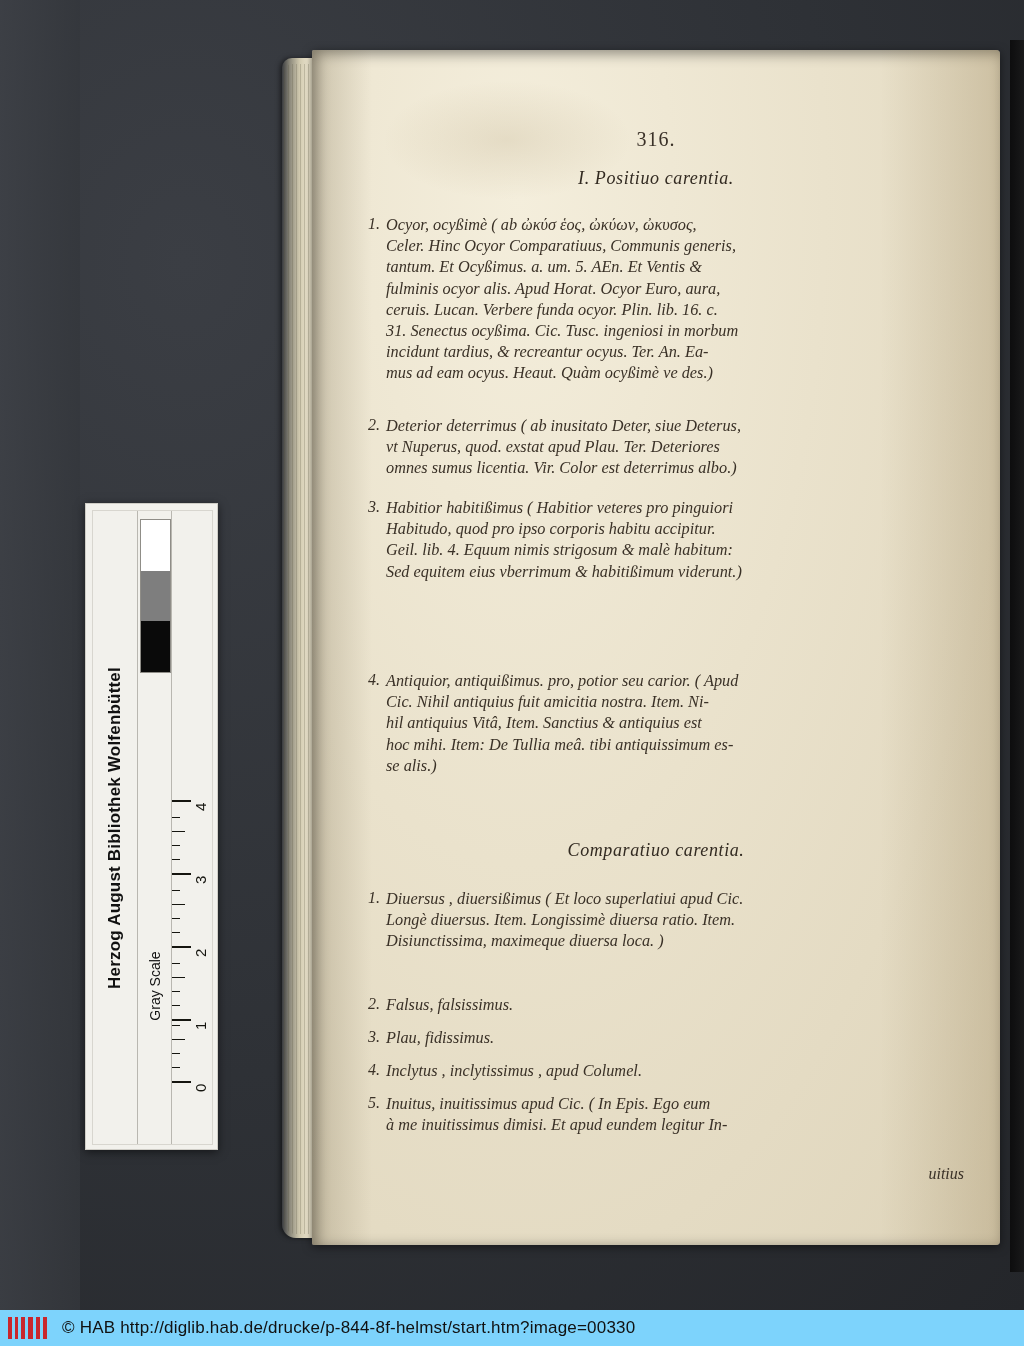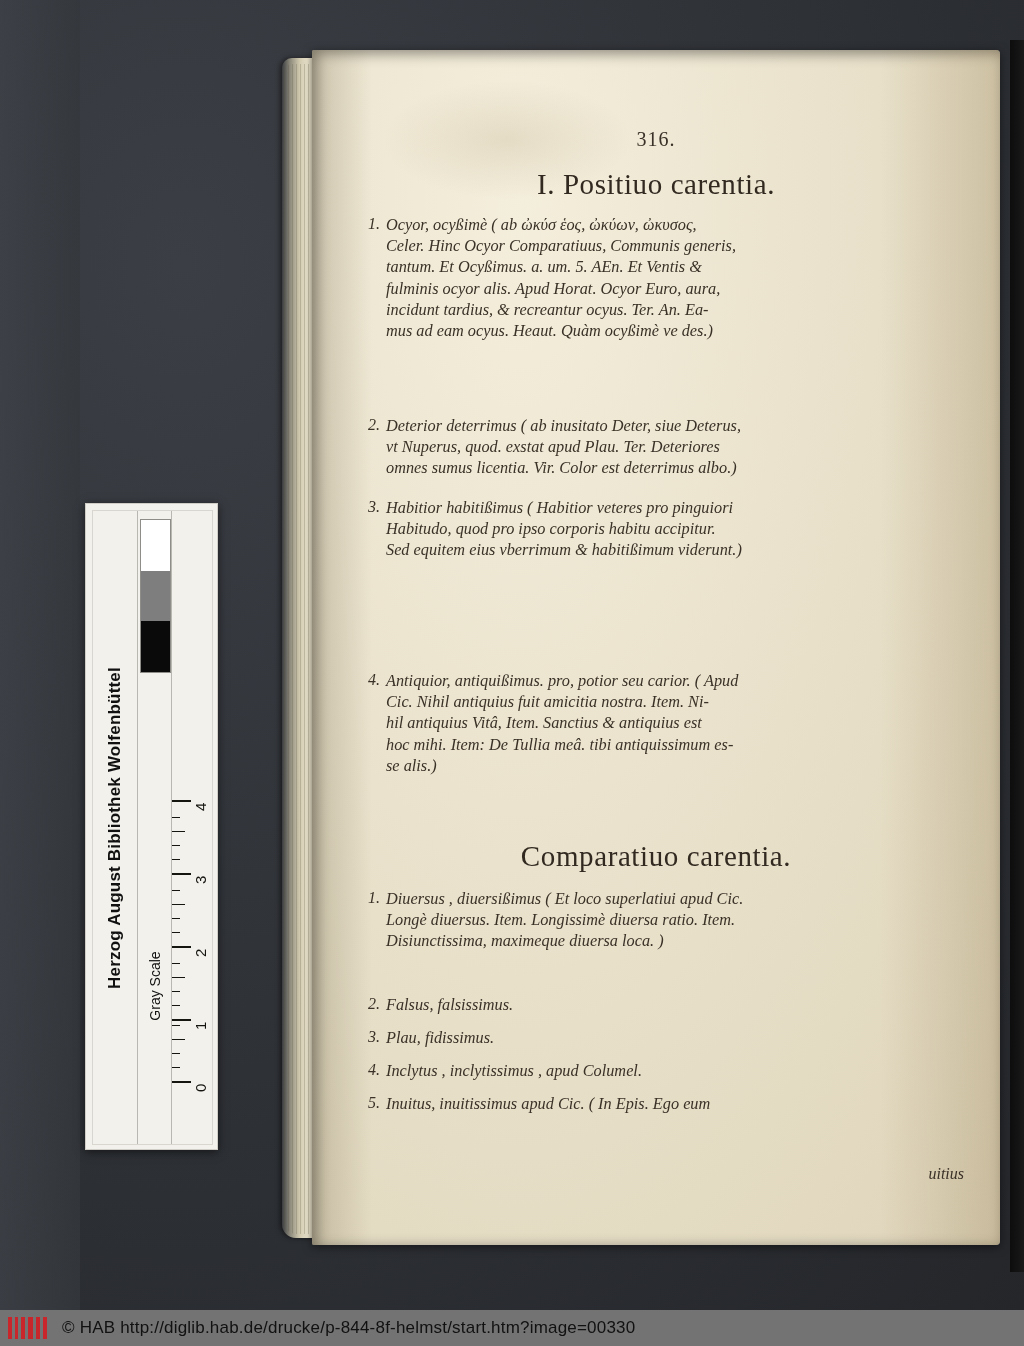--- a/index.html
+++ b/index.html
@@ -216,23 +216,24 @@
     font-size: 20px;
     letter-spacing: 1px;
     color: #3a3128;
   }
   .heading {
     position: absolute;
     left: 0;
     width: 688px;
     text-align: center;
     font-family: "Liberation Serif", serif;
-    font-size: 29px;
+    font-size: 18px;
     color: #322a21;
     letter-spacing: .6px;
+    font-style: italic;
   }
   .heading.h1 { top: 118px; }
   .heading.h2 { top: 790px; }
 
   .entries {
     position: absolute;
     left: 0; top: 0;
     width: 688px;
   }
   .entry {
@@ -265,21 +266,21 @@
     color: #3a3127;
   }
 
   
   #footer {
     position: absolute;
     left: 0;
     top: 1310px;
     width: 1024px;
     height: 36px;
-    background: #737373;
+    background: #7dd3fc;
     display: flex;
     align-items: center;
   }
   #footer .bars {
     width: 62px;
     height: 36px;
     display: flex;
     align-items: center;
     gap: 3px;
     padding-left: 8px;
@@ -379,39 +380,42 @@
 
       <div class="entries">
 
         <div class="entry italicish" style="top:164px">
           <span class="num-mark">1.</span>
           <span class="body">
             <span class="ln">Ocyor, ocyßimè ( ab ὠκύσ ἑος, ὠκύων, ὠκυσος,</span>
             <span class="ln">Celer.  Hinc Ocyor Comparatiuus, Communis generis,</span>
             <span class="ln">tantum.  Et Ocyßimus. a. um.  5.  AEn. Et Ventis &amp;</span>
             <span class="ln">fulminis ocyor alis.  Apud Horat. Ocyor Euro, aura,</span>
+            <span class="ln">ceruis. Lucan. Verbere funda ocyor.  Plin. lib. 16. c.</span>
+            <span class="ln">31. Senectus ocyßima. Cic. Tusc. ingeniosi in morbum</span>
             <span class="ln">incidunt tardius, &amp; recreantur ocyus. Ter. An. Ea-</span>
             <span class="ln">mus ad eam ocyus. Heaut.  Quàm ocyßimè ve des.)</span>
           </span>
         </div>
 
         <div class="entry italicish" style="top:365px">
           <span class="num-mark">2.</span>
           <span class="body">
             <span class="ln">Deterior deterrimus ( ab inusitato Deter, siue Deterus,</span>
             <span class="ln">vt Nuperus, quod.  exstat apud Plau.  Ter.  Deteriores</span>
             <span class="ln">omnes sumus licentia.  Vir. Color est deterrimus albo.)</span>
           </span>
         </div>
 
         <div class="entry italicish" style="top:447px">
           <span class="num-mark">3.</span>
           <span class="body">
             <span class="ln">Habitior habitißimus ( Habitior veteres pro pinguiori</span>
             <span class="ln">Habitudo, quod pro ipso corporis habitu accipitur.</span>
+            <span class="ln">Geil. lib. 4. Equum nimis strigosum &amp; malè habitum:</span>
             <span class="ln">Sed equitem eius vberrimum &amp; habitißimum viderunt.)</span>
           </span>
         </div>
 
         <div class="entry italicish" style="top:620px">
           <span class="num-mark">4.</span>
           <span class="body">
             <span class="ln">Antiquior, antiquißimus. pro, potior seu carior. ( Apud</span>
             <span class="ln">Cic. Nihil antiquius fuit amicitia nostra.  Item. Ni-</span>
             <span class="ln">hil antiquius Vitâ, Item.  Sanctius &amp; antiquius est</span>
@@ -450,20 +454,21 @@
           <span class="num-mark">4.</span>
           <span class="body">
             <span class="ln">Inclytus , inclytissimus , apud Columel.</span>
           </span>
         </div>
 
         <div class="entry italicish" style="top:1043px">
           <span class="num-mark">5.</span>
           <span class="body">
             <span class="ln">Inuitus,  inuitissimus apud Cic.  ( In Epis.  Ego eum</span>
+            <span class="ln">à me inuitissimus dimisi.  Et apud eundem legitur In-</span>
           </span>
         </div>
       </div>
 
       <div class="catchword">uitius</div>
     </div>
   </div>
 
   <div class="next-page">
     <div class="gutter"></div>

